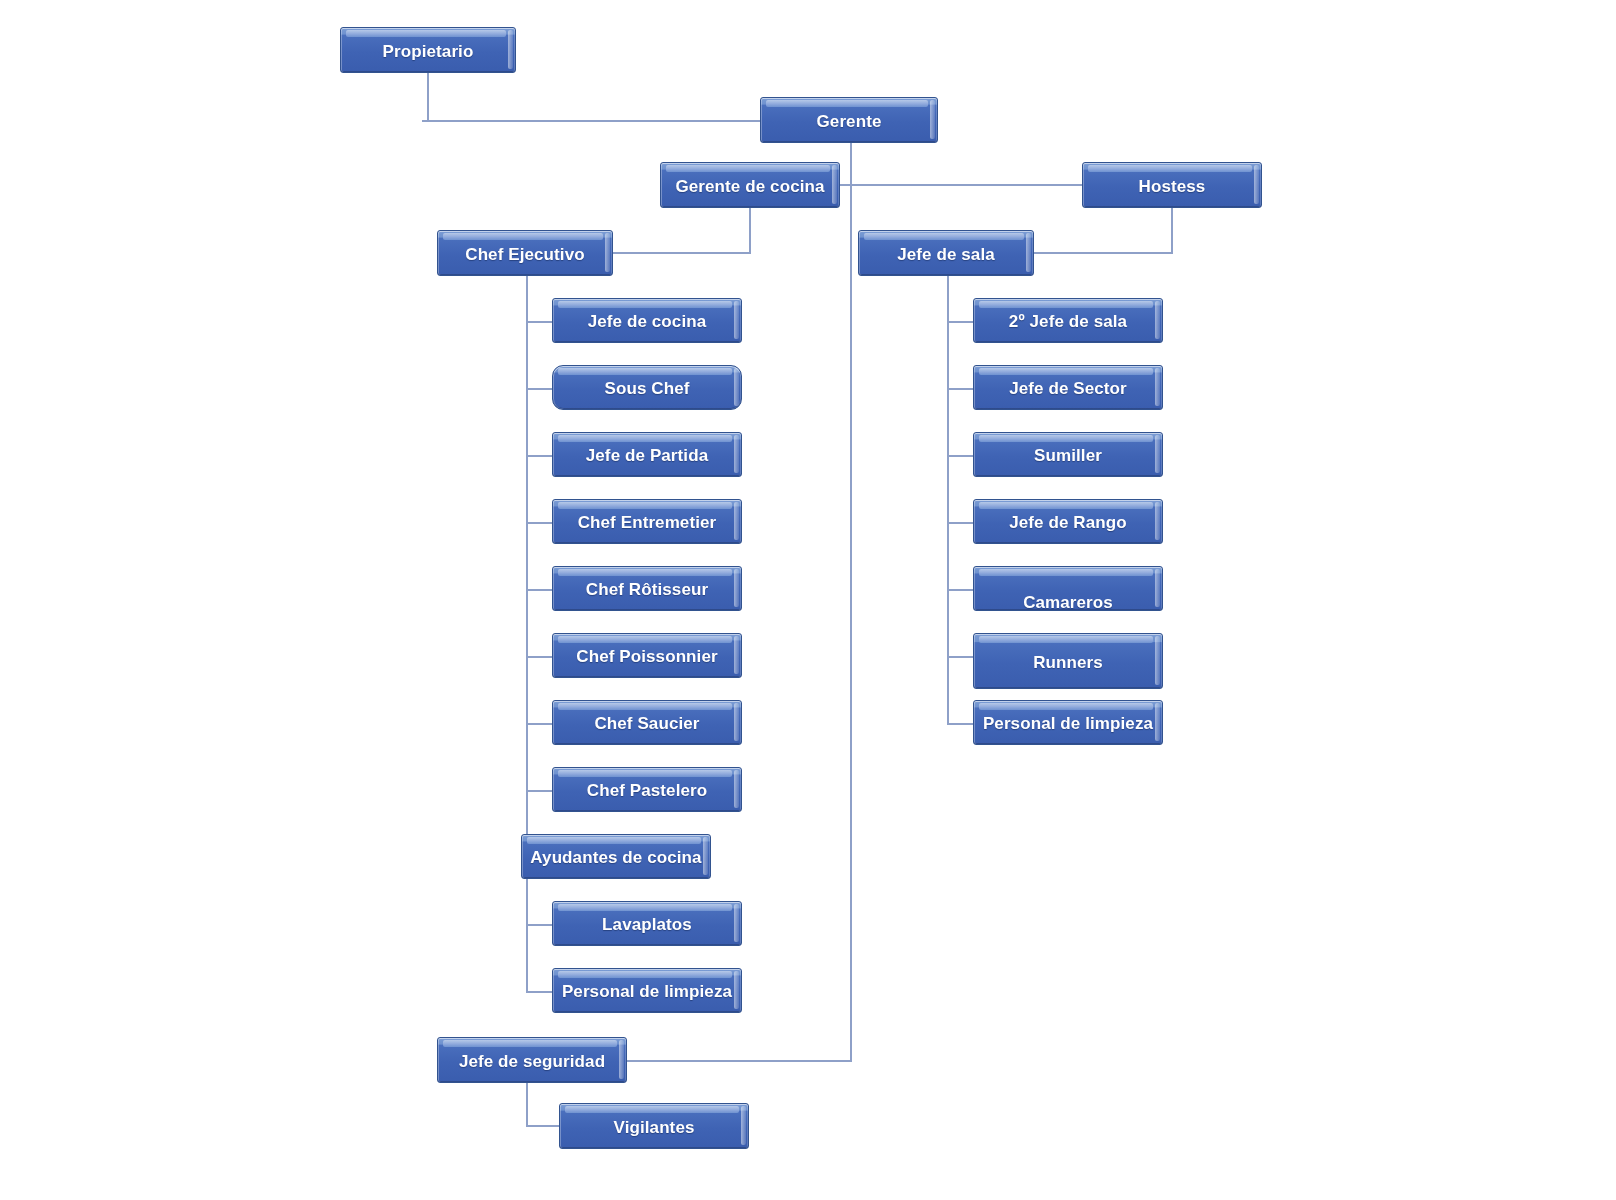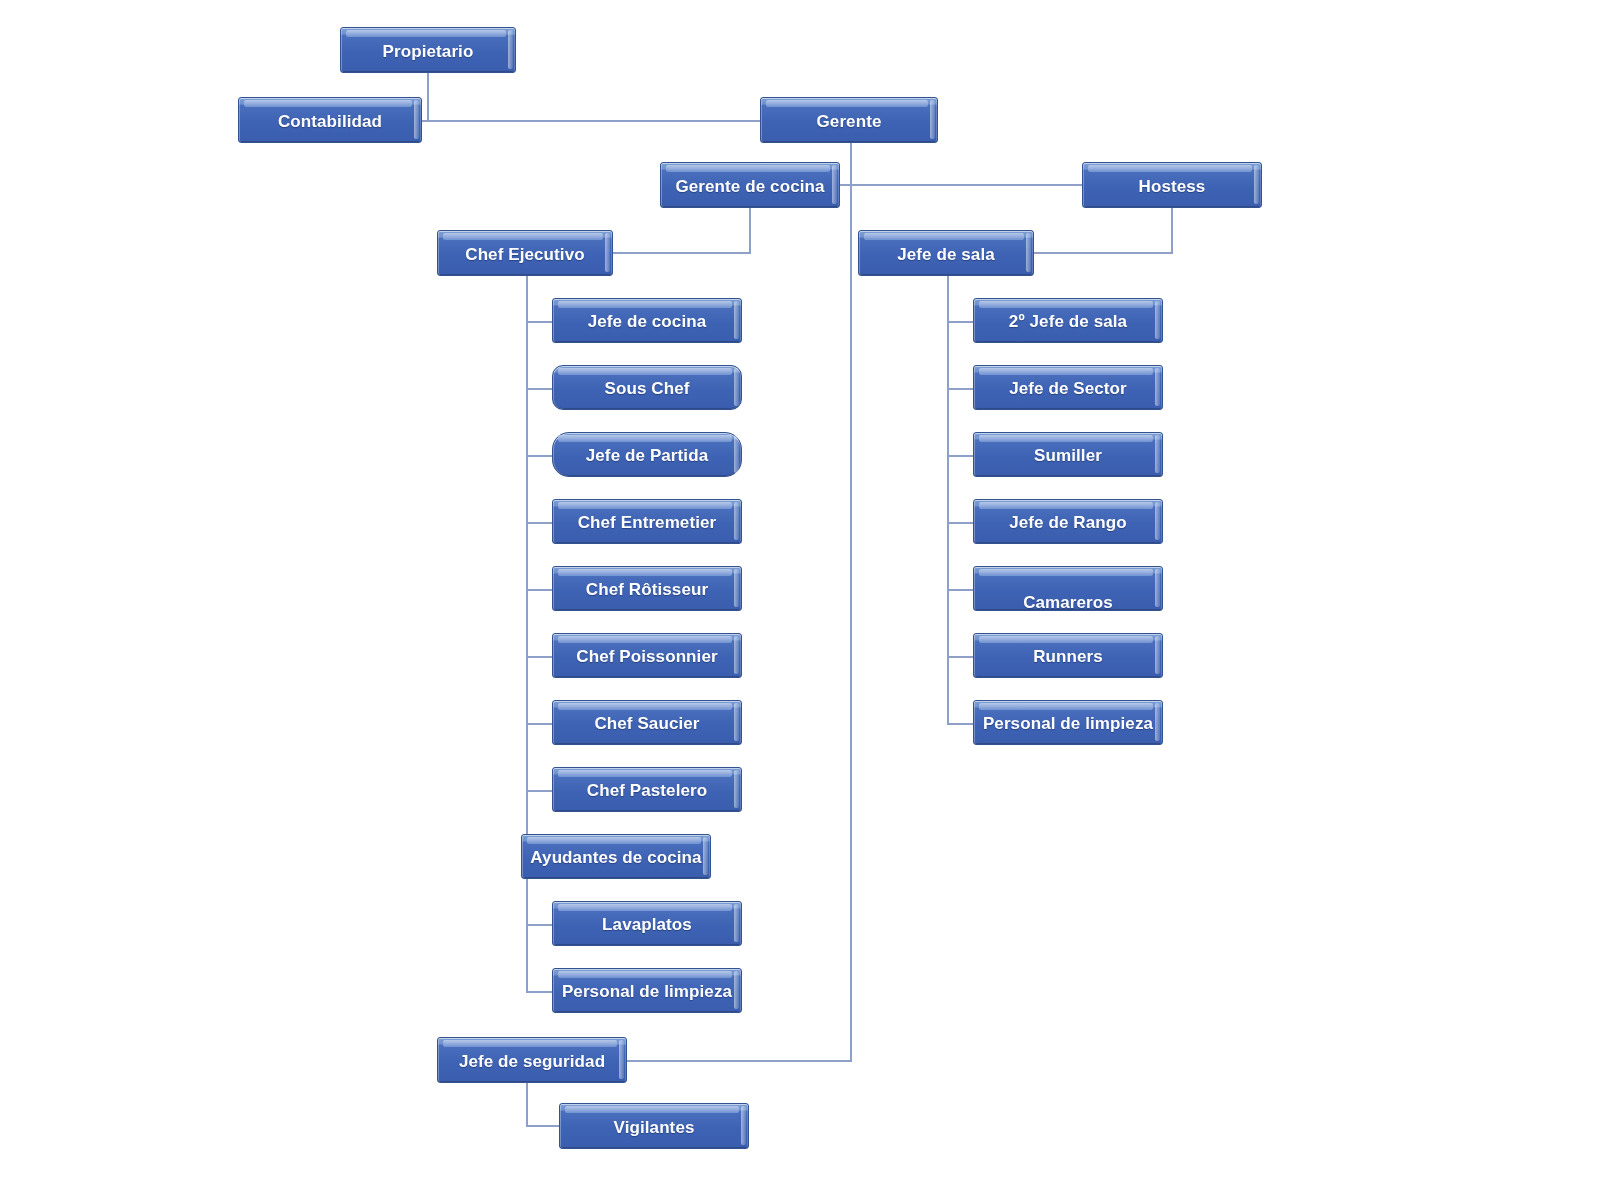--- a/index.html
+++ b/index.html
@@ -116,21 +116,21 @@
   <div id="generated-layer">
       <div class="conn h" style="left: 526px; top: 321px; width: 26px;"></div>
       <div class="node" style="left: 552px; top: 298px; width: 190px; height: 45px;">
         <span class="label">Jefe de cocina</span>
       </div>
       <div class="conn h" style="left: 526px; top: 388px; width: 26px;"></div>
       <div class="node" style="left: 552px; top: 365px; width: 190px; height: 45px; border-radius: 11px;">
         <span class="label">Sous Chef</span>
       </div>
       <div class="conn h" style="left: 526px; top: 455px; width: 26px;"></div>
-      <div class="node" style="left: 552px; top: 432px; width: 190px; height: 45px; border-radius: 17px;">
+      <div class="node" style="left: 552px; top: 432px; width: 190px; height: 45px;">
         <span class="label">Jefe de Partida</span>
       </div>
       <div class="conn h" style="left: 526px; top: 522px; width: 26px;"></div>
       <div class="node" style="left: 552px; top: 499px; width: 190px; height: 45px;">
         <span class="label">Chef Entremetier</span>
       </div>
       <div class="conn h" style="left: 526px; top: 589px; width: 26px;"></div>
       <div class="node" style="left: 552px; top: 566px; width: 190px; height: 45px;">
         <span class="label">Chef Rôtisseur</span>
       </div>
@@ -172,35 +172,32 @@
       </div>
       <div class="conn h" style="left: 947px; top: 522px; width: 26px;"></div>
       <div class="node" style="left: 973px; top: 499px; width: 190px; height: 45px;">
         <span class="label">Jefe de Rango</span>
       </div>
       <div class="conn h" style="left: 947px; top: 589px; width: 26px;"></div>
       <div class="node" style="left: 973px; top: 566px; width: 190px; height: 45px; align-items: flex-end;">
         <span class="label">Camareros</span>
       </div>
       <div class="conn h" style="left: 947px; top: 656px; width: 26px;"></div>
-      <div class="node" style="left: 973px; top: 633px; width: 190px; height: 45px;">
+      <div class="node" style="left: 973px; top: 633px; width: 190px; height: 56px;">
         <span class="label">Runners</span>
       </div>
       <div class="conn h" style="left: 947px; top: 723px; width: 26px;"></div>
       <div class="node overflow" style="left: 973px; top: 700px; width: 190px; height: 45px;">
         <span class="label">Personal de limpieza</span>
       </div>
     </div>
 
   <div class="node" style="left: 340px; top: 27px; width: 176px; height: 46px;">
     <span class="label">Propietario</span>
   </div>
-  <div class="node" style="left: 238px; top: 97px; width: 184px; height: 46px;">
-    <span class="label">Contabilidad</span>
-  </div>
   <div class="node" style="left: 760px; top: 97px; width: 178px; height: 46px;">
     <span class="label">Gerente</span>
   </div>
   <div class="node" style="left: 660px; top: 162px; width: 180px; height: 46px;">
     <span class="label">Gerente de cocina</span>
   </div>
   <div class="node" style="left: 1082px; top: 162px; width: 180px; height: 46px;">
     <span class="label">Hostess</span>
   </div>
   <div class="node" style="left: 437px; top: 230px; width: 176px; height: 46px;">

